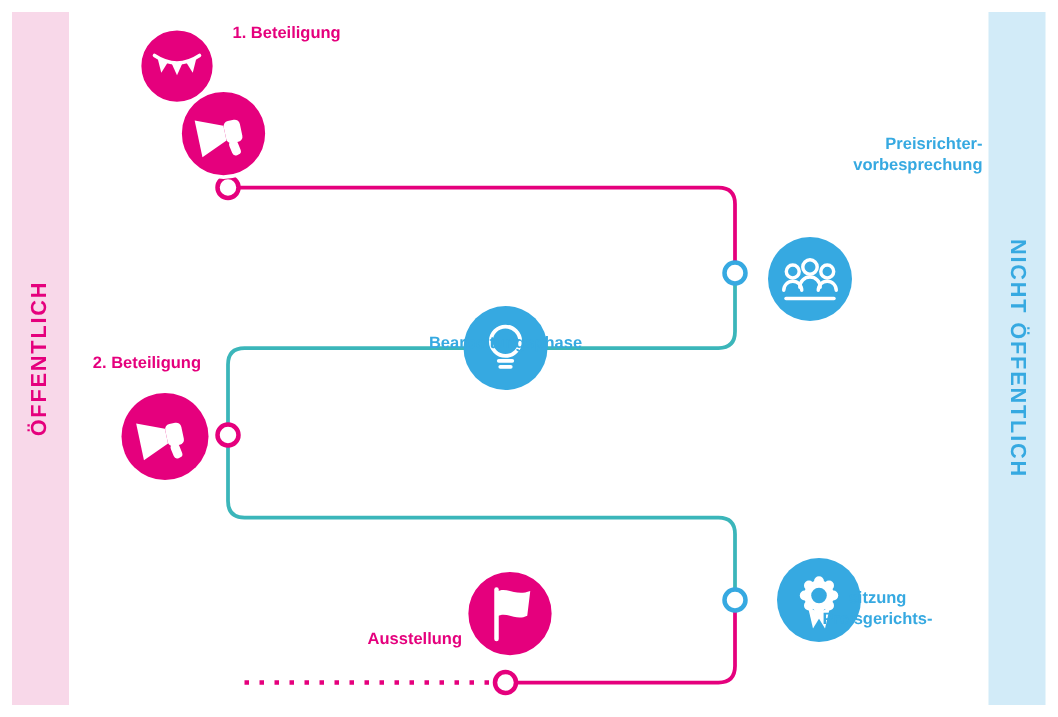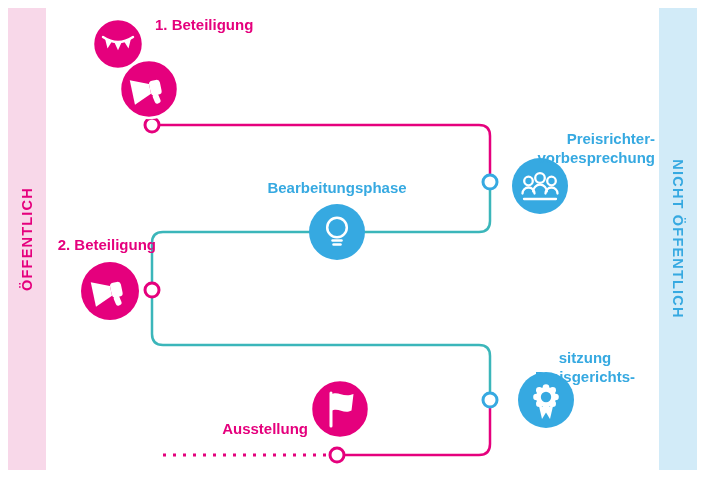--- a/index.html
+++ b/index.html
@@ -38,28 +38,28 @@
   .stroke-pink { stroke: #e5007d; }
   .stroke-teal { stroke: #3bb6ba; }
   .dotted { stroke-dasharray: 3 7; stroke-width: 3px; stroke-linecap: butt; }
   .port   { fill: #ffffff; stroke-width: 3px; }
   .fill-pink { fill: #e5007d; }
   .fill-blue { fill: #36a9e1; }
 
   .label {
     position: absolute;
     font-weight: bold;
-    font-size: 15px;
+    font-size: 11px;
     line-height: 1.26;
     z-index: 3;
   }
   .label-pink { color: #e5007d; }
   .label-blue { color: #36a9e1; }
   .align-right  { text-align: right; }
-  .align-center { text-align: center; }
+  .align-center { text-align: center; margin-top: 44px; }
   .gap { margin-top: 8px; }
 </style>
 </head>
 <body>
 
 <div class="canvas">
 
   <div class="band band-public">
     <span class="band-text">ÖFFENTLICH</span>
   </div>
@@ -160,30 +160,30 @@
     <g>
       <circle cx="340" cy="409" r="29" class="fill-pink" stroke="#fff" stroke-width="2.5"></circle>
       <use href="#icon-flag" x="340" y="409"></use>
     </g>
   </svg>
 
   <div class="label label-pink" style="left:155px; top:16px;">
     <div>1. Beteiligung</div>
   </div>
 
-  <div class="label label-blue align-right" style="left:495px; top:90px; width:160px;margin-top:40px;">
+  <div class="label label-blue align-right" style="left:495px; top:90px; width:160px;">
     <div>Preisrichter-</div>
     <div>vorbesprechung</div>
   </div>
 
   <div class="label label-blue align-center" style="left:237px; top:179px; width:200px;">
     <div>Bearbeitungsphase</div>
   </div>
 
-  <div class="label label-pink align-right" style="left:26px; top:236px; width:130px;">
+  <div class="label label-pink align-right" style="left:4px; top:236px; width:130px;">
     <div>2. Beteiligung</div>
   </div>
 
   <div class="label label-blue align-center" style="left:515px; top:349px; width:140px;">
     <div>sitzung</div>
     <div>Preisgerichts-</div>
   </div>
 
   <div class="label label-pink align-right" style="left:168px; top:420px; width:140px;">
     <div>Ausstellung</div>

